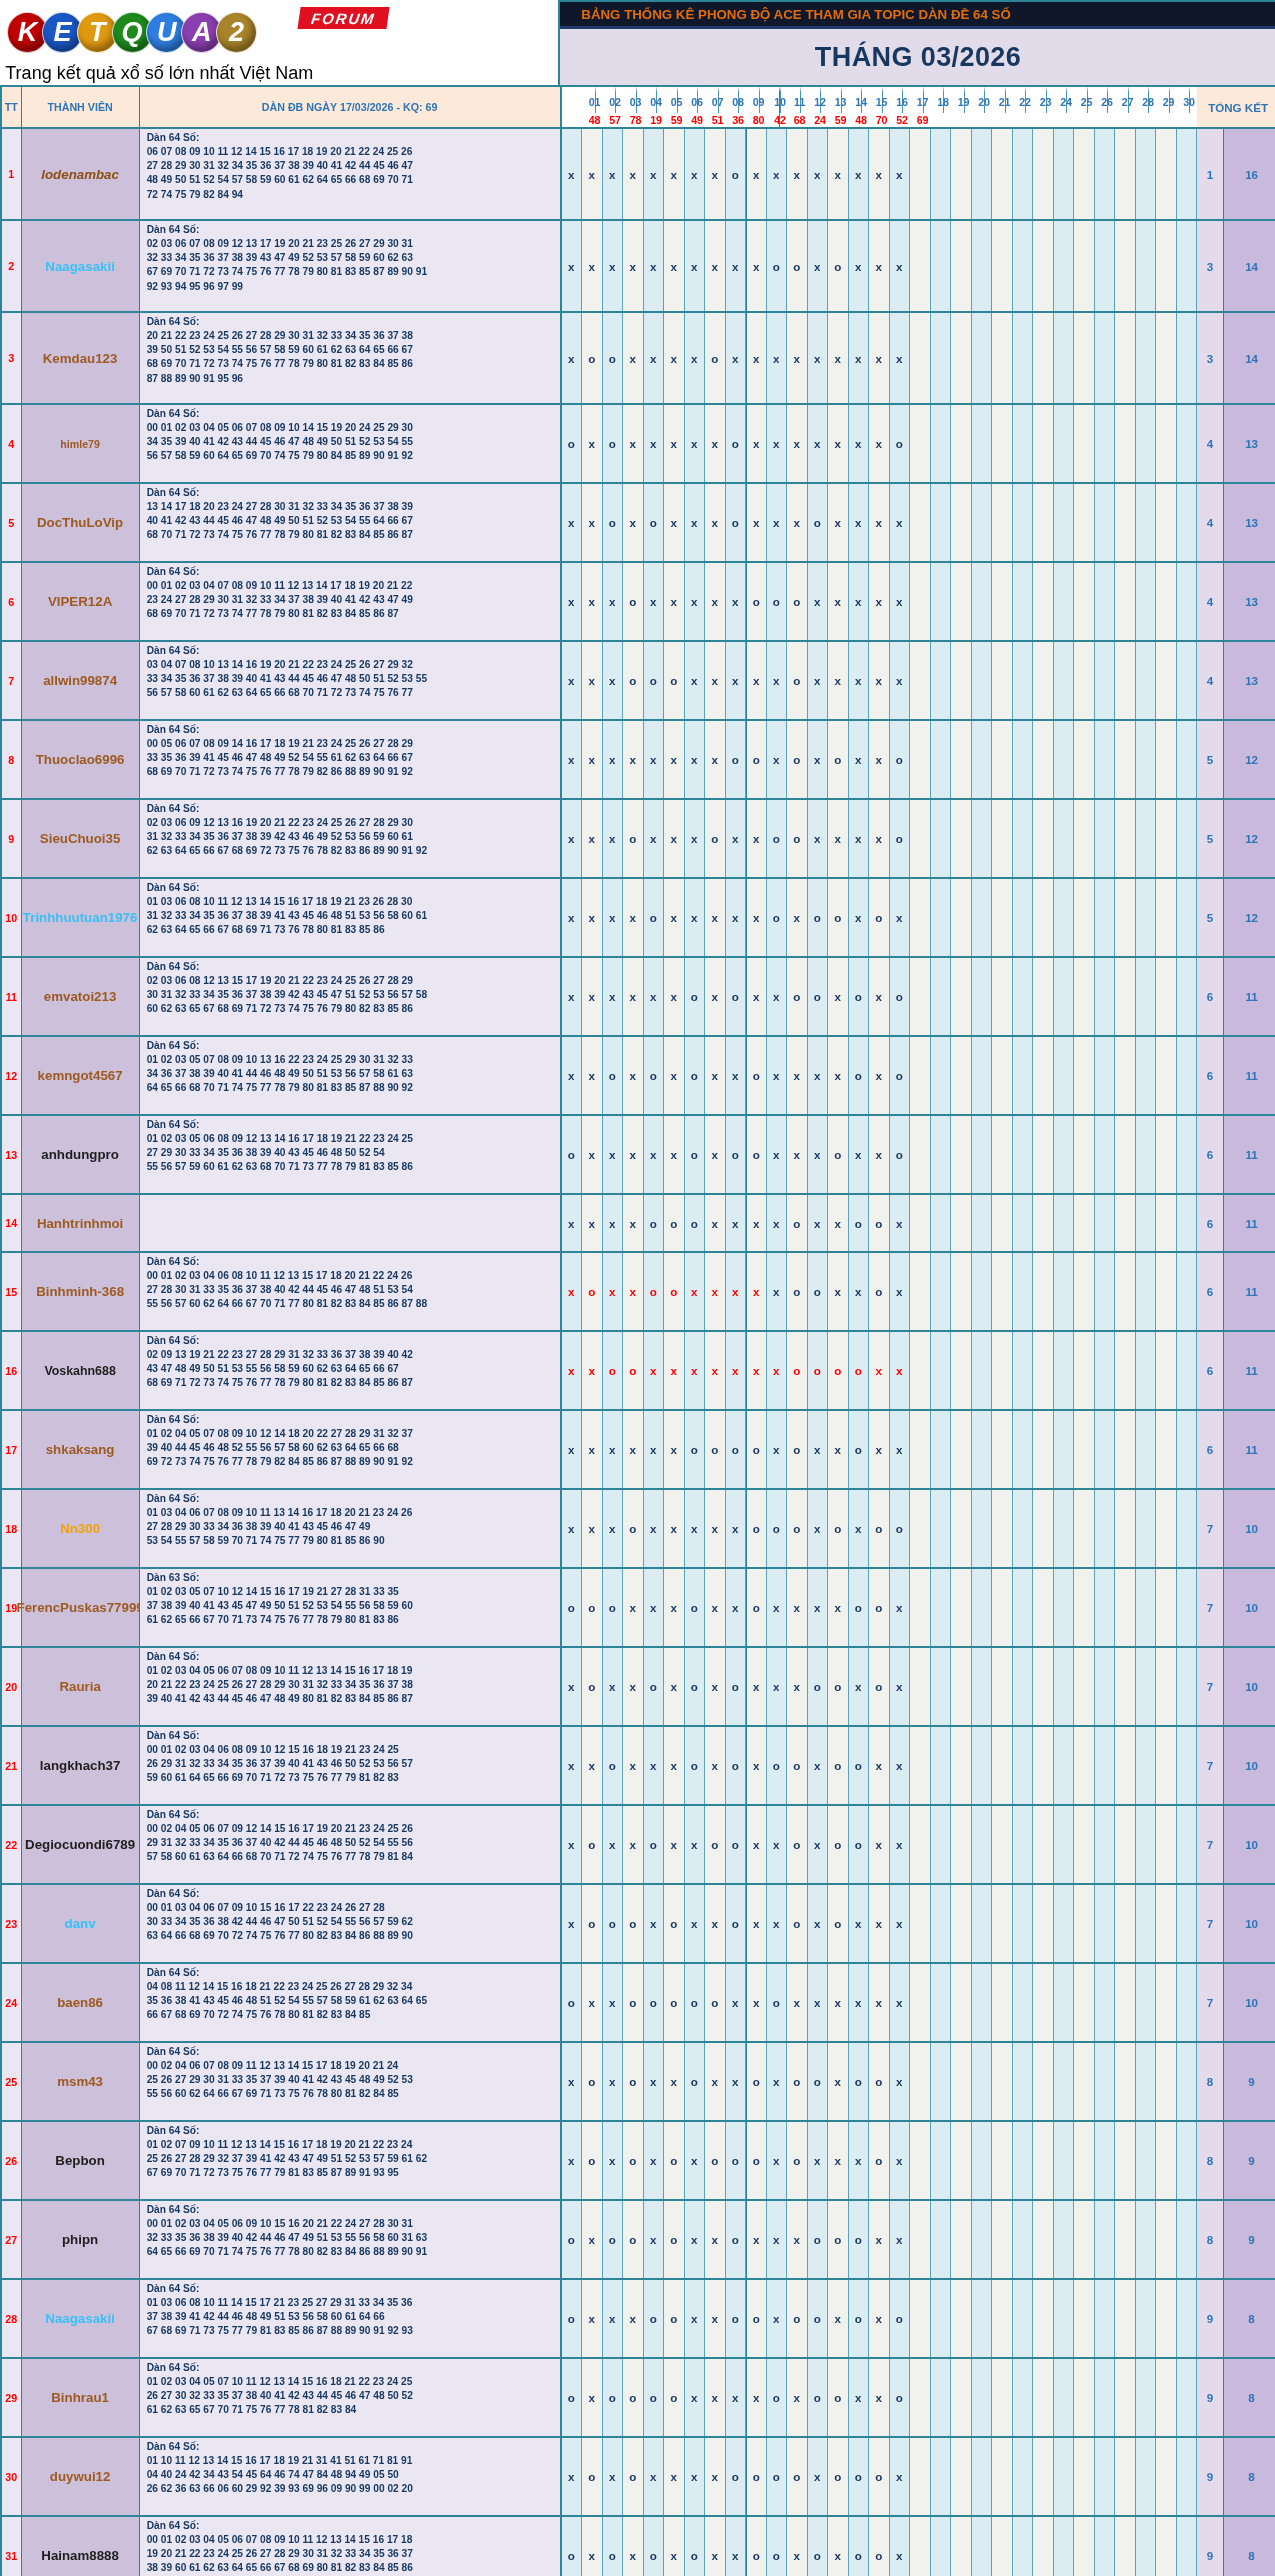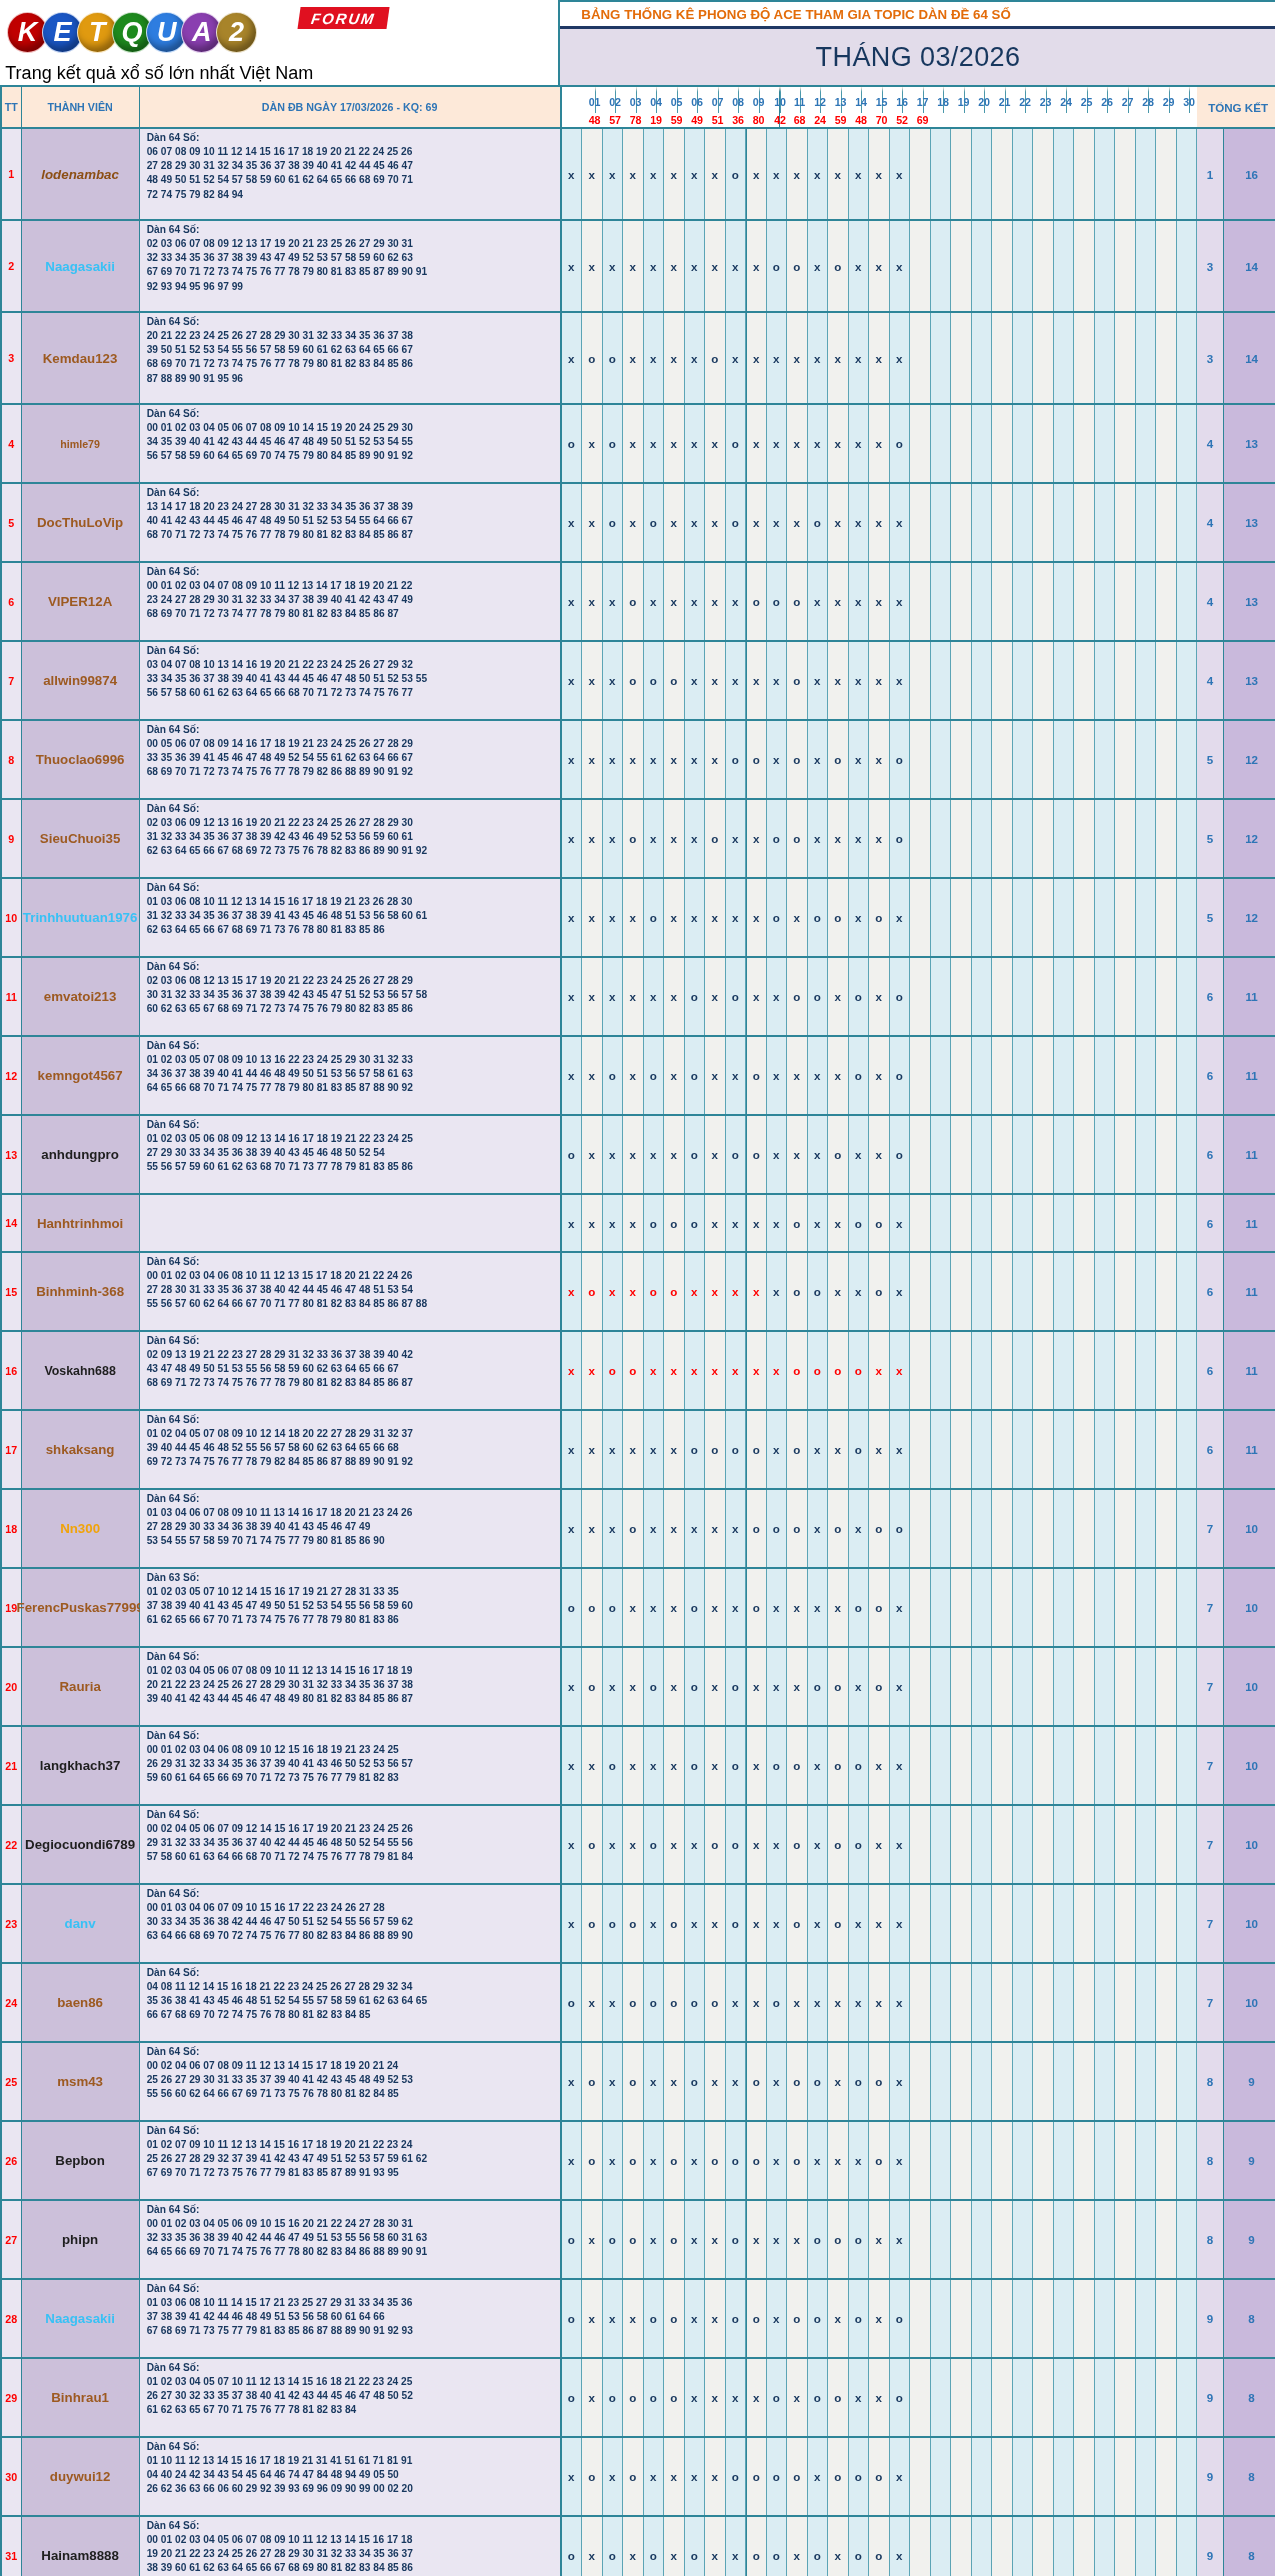--- a/index.html
+++ b/index.html
@@ -12,23 +12,23 @@
   .logo-box{width:560px;background:#ffffff;position:relative;border-right:2.7px solid #2e8598;}
   .logo-circles{position:absolute;left:7.1px;top:12.4px;display:flex;align-items:center;}
   .logo-circle{width:41px;height:41px;border-radius:50%;display:flex;align-items:center;justify-content:center;
                color:#fff;font-weight:bold;font-style:italic;font-size:27px;margin-right:-6.2px;
                border:1.8px solid rgba(255,255,255,.75);box-shadow:inset -3.6px -5.3px 7.1px rgba(0,0,0,.35);}
   .forum-badge{position:absolute;left:299px;top:7.1px;background:#e01020;color:#fff;
                font-weight:bold;font-style:italic;font-size:15px;padding:2.7px 12.4px;
                transform:skewX(-8deg);letter-spacing:1.8px;}
   .tagline{position:absolute;left:5.3px;bottom:1px;font-size:18px;color:#000;font-weight:500;}
   .title-box{flex:1;display:flex;flex-direction:column;border-top:2.7px solid #2e8598;}
-  .band1{height:27px;background:#ffffff;color:#e36c0a;font-weight:bold;font-size:13.3px;
+  .band1{height:27px;background:#0f172a;color:#e36c0a;font-weight:bold;font-size:13.3px;
          line-height:25px;padding-left:21.3px;border-bottom:3.6px solid #1f3864;white-space:nowrap;}
-  .band2{flex:1;background:#e2dcea;color:#17375e;font-weight:normal;font-size:27px;
+  .band2{flex:1;background:#e2dcea;color:#17375e;font-weight:bold;font-size:27px;
          display:flex;align-items:center;justify-content:center;letter-spacing:0.4px;}
 
   
   #tbl{width:1276px;border-left:2.7px solid #2e8598;border-right:2.7px solid #2e8598;
        border-bottom:2.7px solid #2e8598;background:#fff;}
   .trow{display:grid;grid-template-columns:19.6px 118px 422px repeat(31,20.5px) 27px 55px;}
   .thead{height:44px;border-bottom:2.7px solid #2e8598;border-top:2.7px solid #2e8598;}
   .hc{background:#fde9d9;color:#2e75b6;font-weight:bold;font-size:10.7px;
       display:flex;align-items:center;justify-content:center;text-align:center;}
   .tt-h{border-right:0.9px solid #2e8598;}

